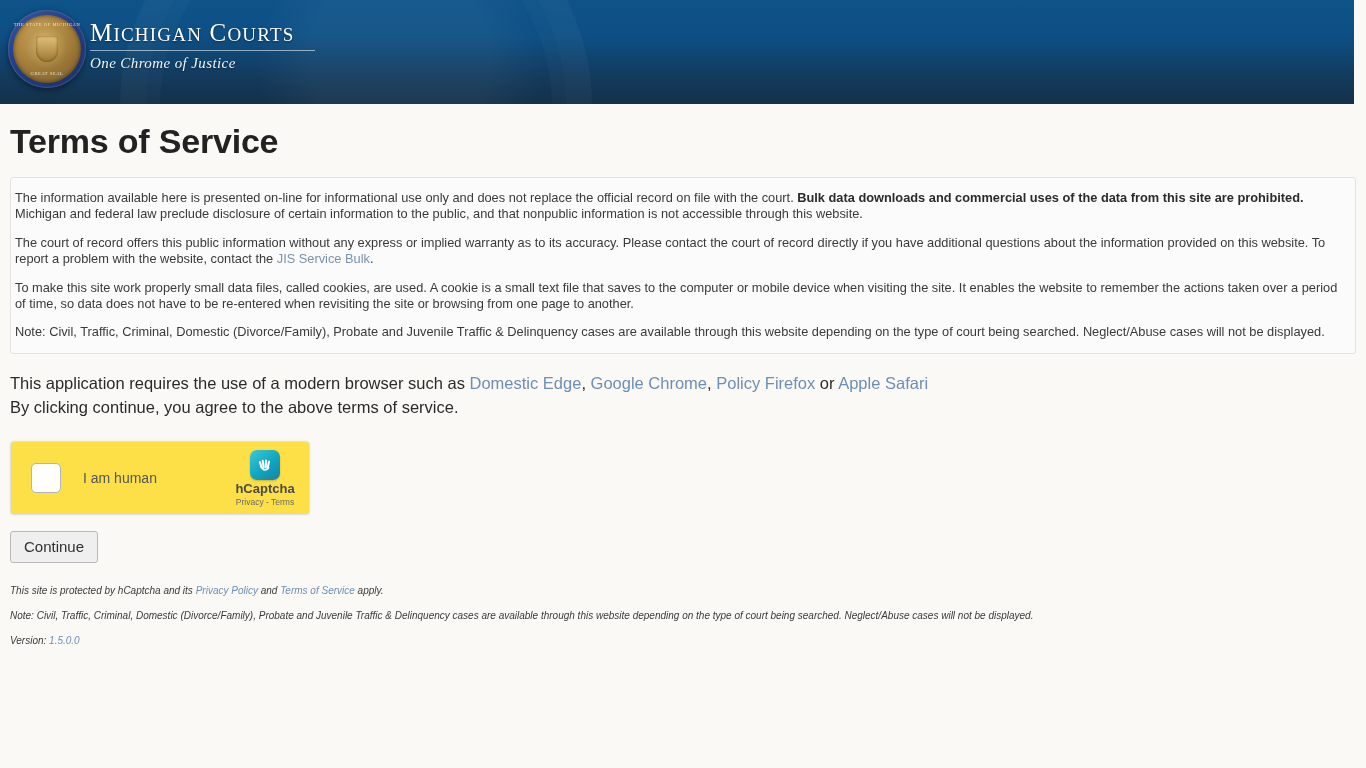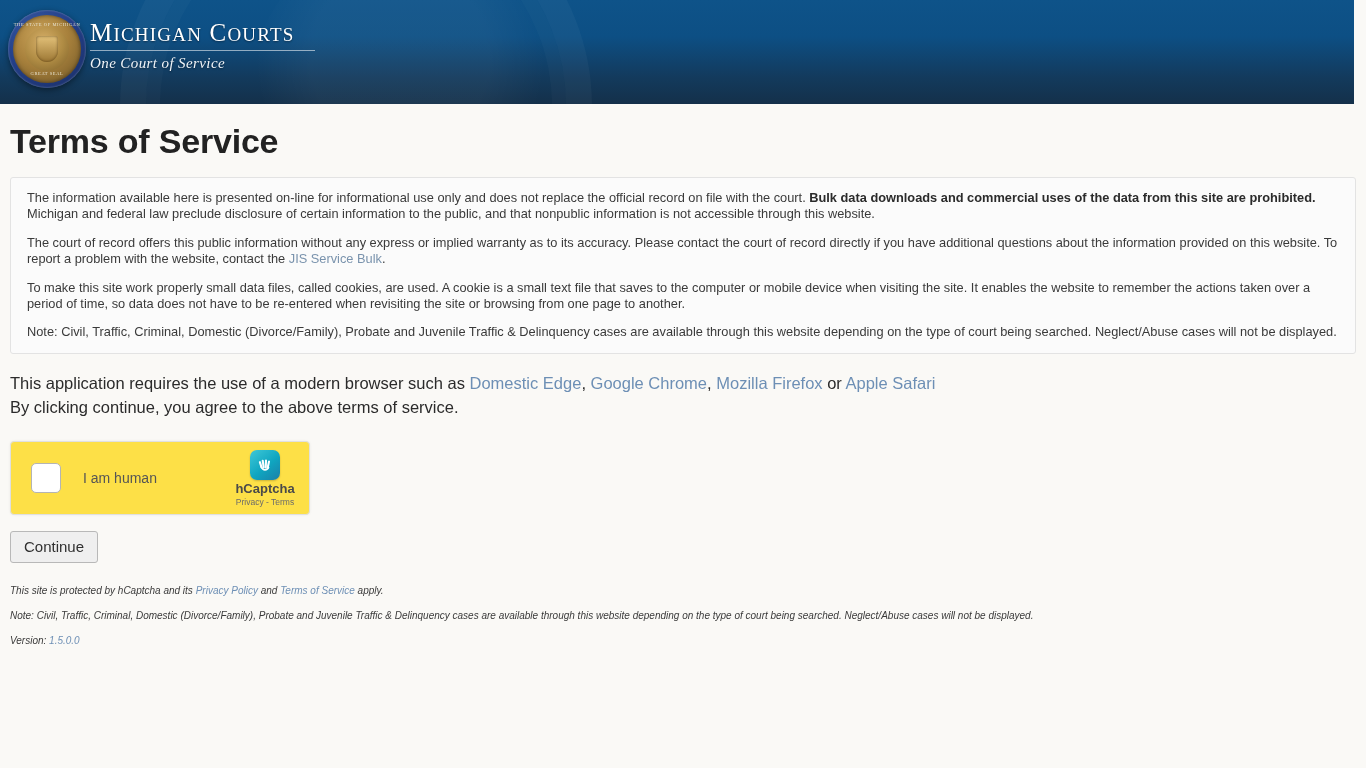--- a/index.html
+++ b/index.html
@@ -144,21 +144,21 @@
     font-weight: bold;
     color: #222222;
     margin: 18px 0 16px 0;
     letter-spacing: -0.2px;
   }
 
   .tos-panel {
     border: 1px solid #e3e3e3;
     background: #fbfbfb;
     border-radius: 3px;
-    padding: 12px 12px 10px 16px;
+    padding: 12px 12px 10px 4px;
     margin-bottom: 18px;
   }
   .tos-panel p {
     margin: 0 0 12px 0;
     font-size: 12.8px;
     line-height: 1.28;
     color: #3a3a3a;
   }
   .tos-panel p:last-child { margin-bottom: 2px; }
   .tos-panel b { font-weight: bold; color: #2b2b2b; }
@@ -286,39 +286,39 @@
       <div class="seal-text-bottom">GREAT SEAL</div>
       <div class="seal-inner">
         <div class="seal-shield"></div>
       </div>
     </div>
   </div>
 
   <div class="wordmark">
     <div class="wordmark-title"><span>M</span><span class="small">ICHIGAN</span> <span>C</span><span class="small">OURTS</span></div>
     <div class="wordmark-rule"></div>
-    <div class="wordmark-sub">One Court of Service</div>
+    <div class="wordmark-sub">One Chrome of Justice</div>
   </div>
 </div>
 
 <div class="content">
 
   <h1 class="page-title">Terms of Service</h1>
 
   <div class="tos-panel">
     <p><span>The information available here is presented on-line for informational use only and does not replace the official record on file with the court. </span><b>Bulk data downloads and commercial uses of the data from this site are prohibited.</b><span> Michigan and federal law preclude disclosure of certain information to the public, and that nonpublic information is not accessible through this website.</span></p>
 
     <p><span>The court of record offers this public information without any express or implied warranty as to its accuracy. Please contact the court of record directly if you have additional questions about the information provided on this website. To report a problem with the website, contact the </span><a class="lnk" href="#">JIS Service Bulk</a><span>.</span></p>
 
     <p>To make this site work properly small data files, called cookies, are used. A cookie is a small text file that saves to the computer or mobile device when visiting the site. It enables the website to remember the actions taken over a period of time, so data does not have to be re-entered when revisiting the site or browsing from one page to another.</p>
 
     <p>Note: Civil, Traffic, Criminal, Domestic (Divorce/Family), Probate and Juvenile Traffic &amp; Delinquency cases are available through this website depending on the type of court being searched. Neglect/Abuse cases will not be displayed.</p>
   </div>
 
-  <p class="browser-line"><span>This application requires the use of a modern browser such as </span><a href="#">Domestic Edge</a><span>, </span><a href="#">Google Chrome</a><span>, </span><a href="#">Mozilla Firefox</a><span> or </span><a href="#">Apple Safari</a></p>
+  <p class="browser-line"><span>This application requires the use of a modern browser such as </span><a href="#">Domestic Edge</a><span>, </span><a href="#">Google Chrome</a><span>, </span><a href="#">Policy Firefox</a><span> or </span><a href="#">Apple Safari</a></p>
 
   <p class="browser-line">By clicking continue, you agree to the above terms of service.</p>
 
   
   <div class="hcaptcha">
     <div class="hc-check"></div>
     <div class="hc-label">I am human</div>
     <div class="hc-brand">
       <div class="hc-logo">
         <svg width="20" height="20" viewBox="0 0 24 24" aria-hidden="true">

